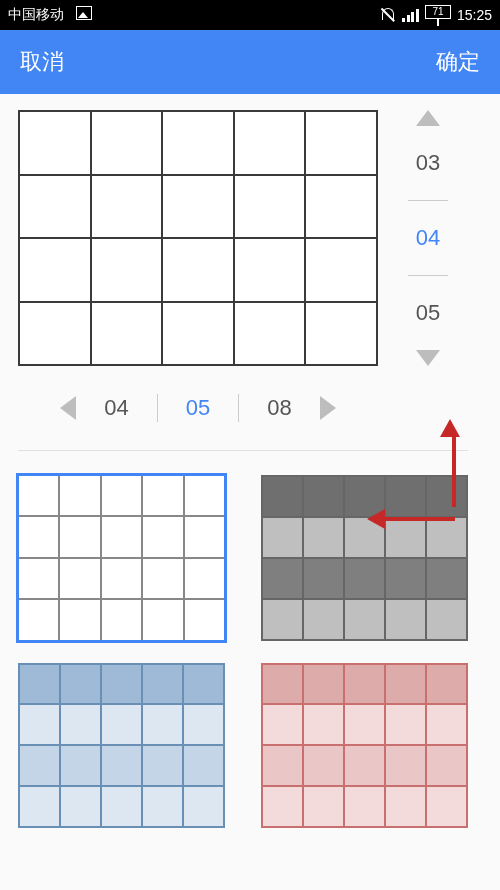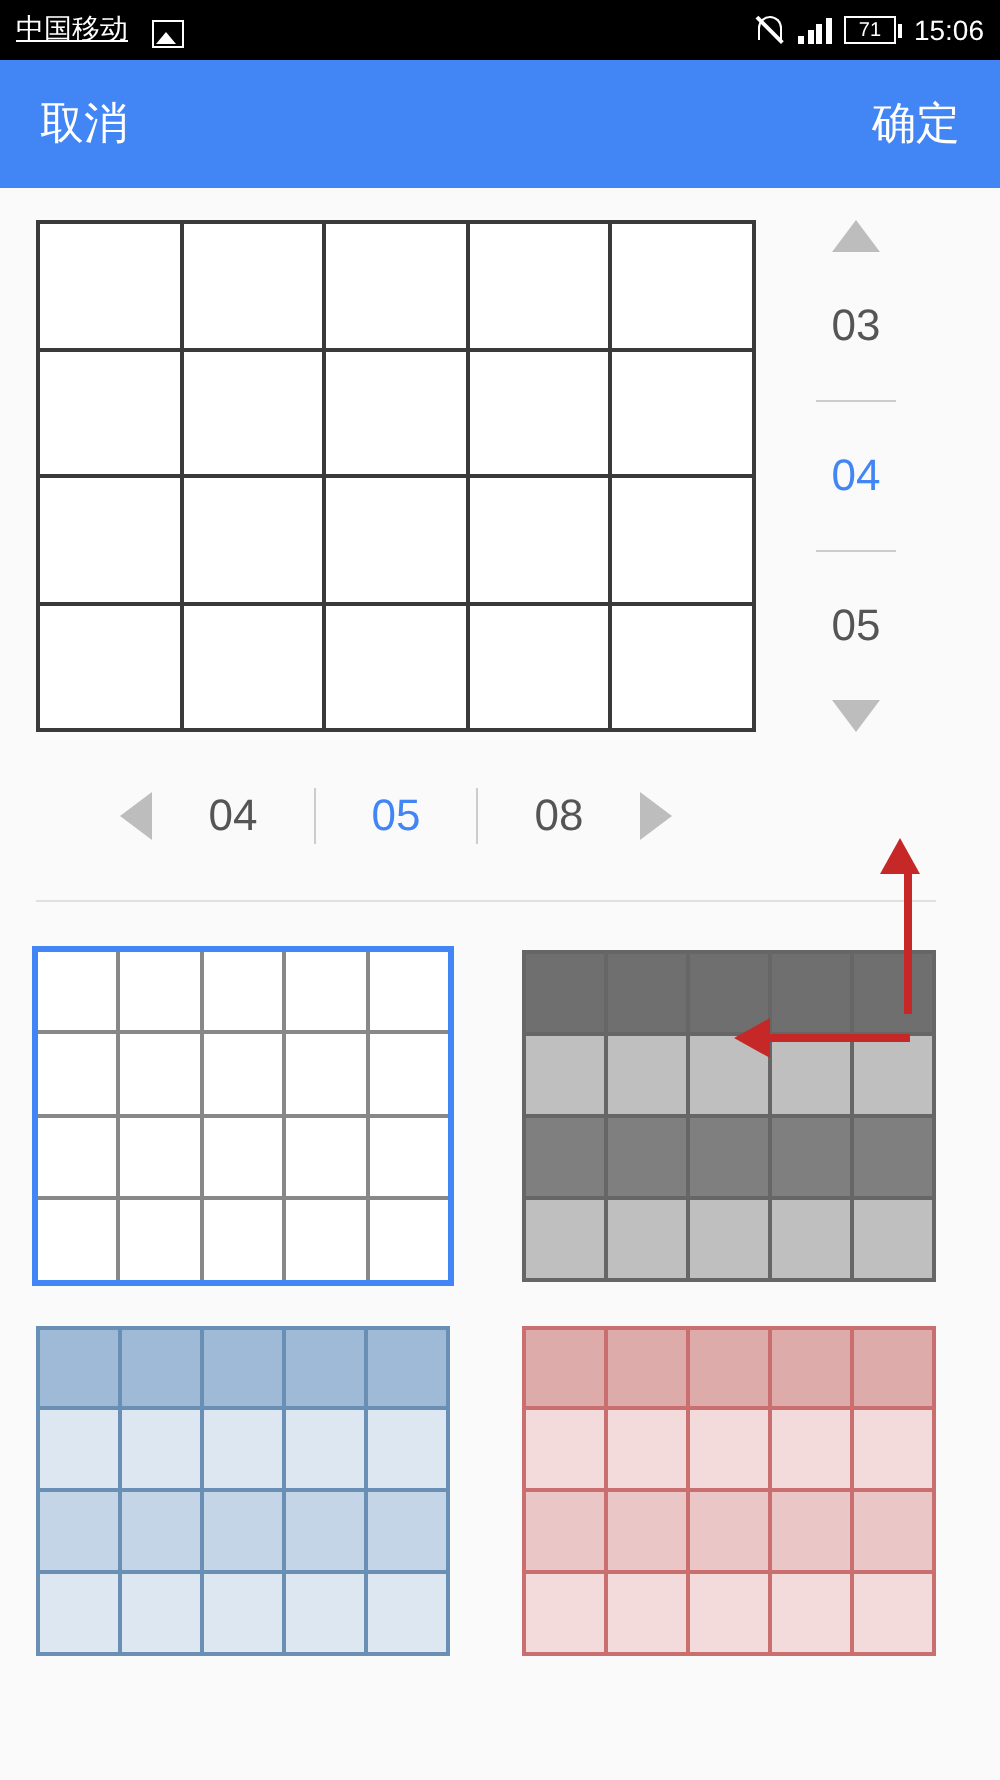--- a/index.html
+++ b/index.html
@@ -1,18 +1,18 @@
 <!DOCTYPE html>
 <html><head>
 <meta charset="utf-8">
 <style>
   * { box-sizing: border-box; margin: 0; padding: 0; }
   html, body { width: 500px; height: 890px; font-family: -apple-system, "Helvetica Neue", Arial, sans-serif; background: #fff; overflow: hidden; }
   .status-bar { height: 30px; background: #000; color: #fff; display: flex; align-items: center; padding: 0 8px; font-size: 14px; }
-  .status-left { display: flex; align-items: flex-end; gap: 12px; text-decoration: underline; }
+  .status-left { display: flex; align-items: flex-start; gap: 12px; }
   .status-right { margin-left: auto; display: flex; align-items: center; gap: 6px; }
   .header { height: 64px; background: #4285f4; display: flex; align-items: center; justify-content: space-between; padding: 16px 20px; }
   .header-btn { color: #fff; font-size: 22px; }
   .content { padding: 16px 32px 0 18px; background: #fafafa; height: calc(890px - 30px - 64px); overflow: hidden; }
   .preview-row { display: flex; align-items: stretch; }
   .preview-grid { flex: 0 0 360px; border: 1px solid #3a3a3a; background: #fff; display: grid; grid-template-columns: repeat(5,1fr); grid-template-rows: repeat(4,1fr); height: 256px; }
   .preview-grid div { border: 0.5px solid #3a3a3a; }
   .row-spinner { flex: 1; display: flex; flex-direction: column; align-items: center; justify-content: space-between; padding: 0 0 0 10px; }
   .tri-up, .tri-down, .tri-left, .tri-right { width: 0; height: 0; }
   .tri-up { border-left: 12px solid transparent; border-right: 12px solid transparent; border-bottom: 16px solid #bdbdbd; }
@@ -55,21 +55,21 @@
   .s3 .r2 { background: #ebc6c6; }
   .s3 .r3 { background: #f3dbdb; }
   
   .arrow { position: absolute; pointer-events: none; }
   .arrow-up { left: 448px; top: 419px; }
   .arrow-up .shaft { width: 4px; height: 70px; background: #c62828; margin: 0 auto; }
   .arrow-up .head { width: 0; height: 0; border-left: 10px solid transparent; border-right: 10px solid transparent; border-bottom: 18px solid #c62828; margin-left: -8px; }
   .arrow-left { left: 381px; top: 517px; }
   .arrow-left .shaft { width: 74px; height: 4px; background: #c62828; }
   .arrow-left .head { width: 0; height: 0; border-top: 10px solid transparent; border-bottom: 10px solid transparent; border-right: 18px solid #c62828; position: absolute; left: -14px; top: -8px; }
-  .battery-ico { display:inline-flex; align-items:center; }
+  .battery-ico { display:inline-flex; align-items:center;flex-direction:column; }
   .battery-box { border:1.5px solid #fff; width:26px; height:14px; position:relative; display:flex; align-items:center; justify-content:center; font-size:10px; }
   .battery-tip { width:2px; height:7px; background:#fff; margin-left:1px; }
   .signal-bars { display:inline-flex; align-items:flex-end; gap:1.5px; height:14px; }
   .signal-bars span { width:3px; background:#fff; }
   .pic-ico { width:16px; height:14px; border:1.5px solid #fff; position:relative; }
   .pic-ico::after { content:""; position:absolute; bottom:1px; left:1px; width:0; height:0; border-left:5px solid transparent; border-right:5px solid transparent; border-bottom:6px solid #fff; }
   .mute-ico { position:relative; width:16px; height:16px; }
   .mute-bell { width:12px; height:12px; border:1.5px solid #fff; border-radius:50% 50% 0 0; border-bottom:none; position:absolute; top:1px; left:2px; }
   .mute-slash { position:absolute; width:18px; height:1.5px; background:#fff; transform:rotate(45deg); top:7px; left:-1px; }
 </style>
@@ -91,21 +91,21 @@
         <span style="height:7px"></span>
         <span style="height:10px"></span>
         <span style="height:13px"></span>
       </span>
     <span class="battery-ico">
         <span class="battery-box">
           <span>71</span>
         </span>
         <span class="battery-tip"></span>
       </span>
-    <span>15:06</span>
+    <span>15:25</span>
   </div>
 </div>
 
 <div class="header">
   <div class="header-btn">取消</div>
   <div class="header-btn">确定</div>
 </div>
 
 <div class="content" style="position:relative">
 

